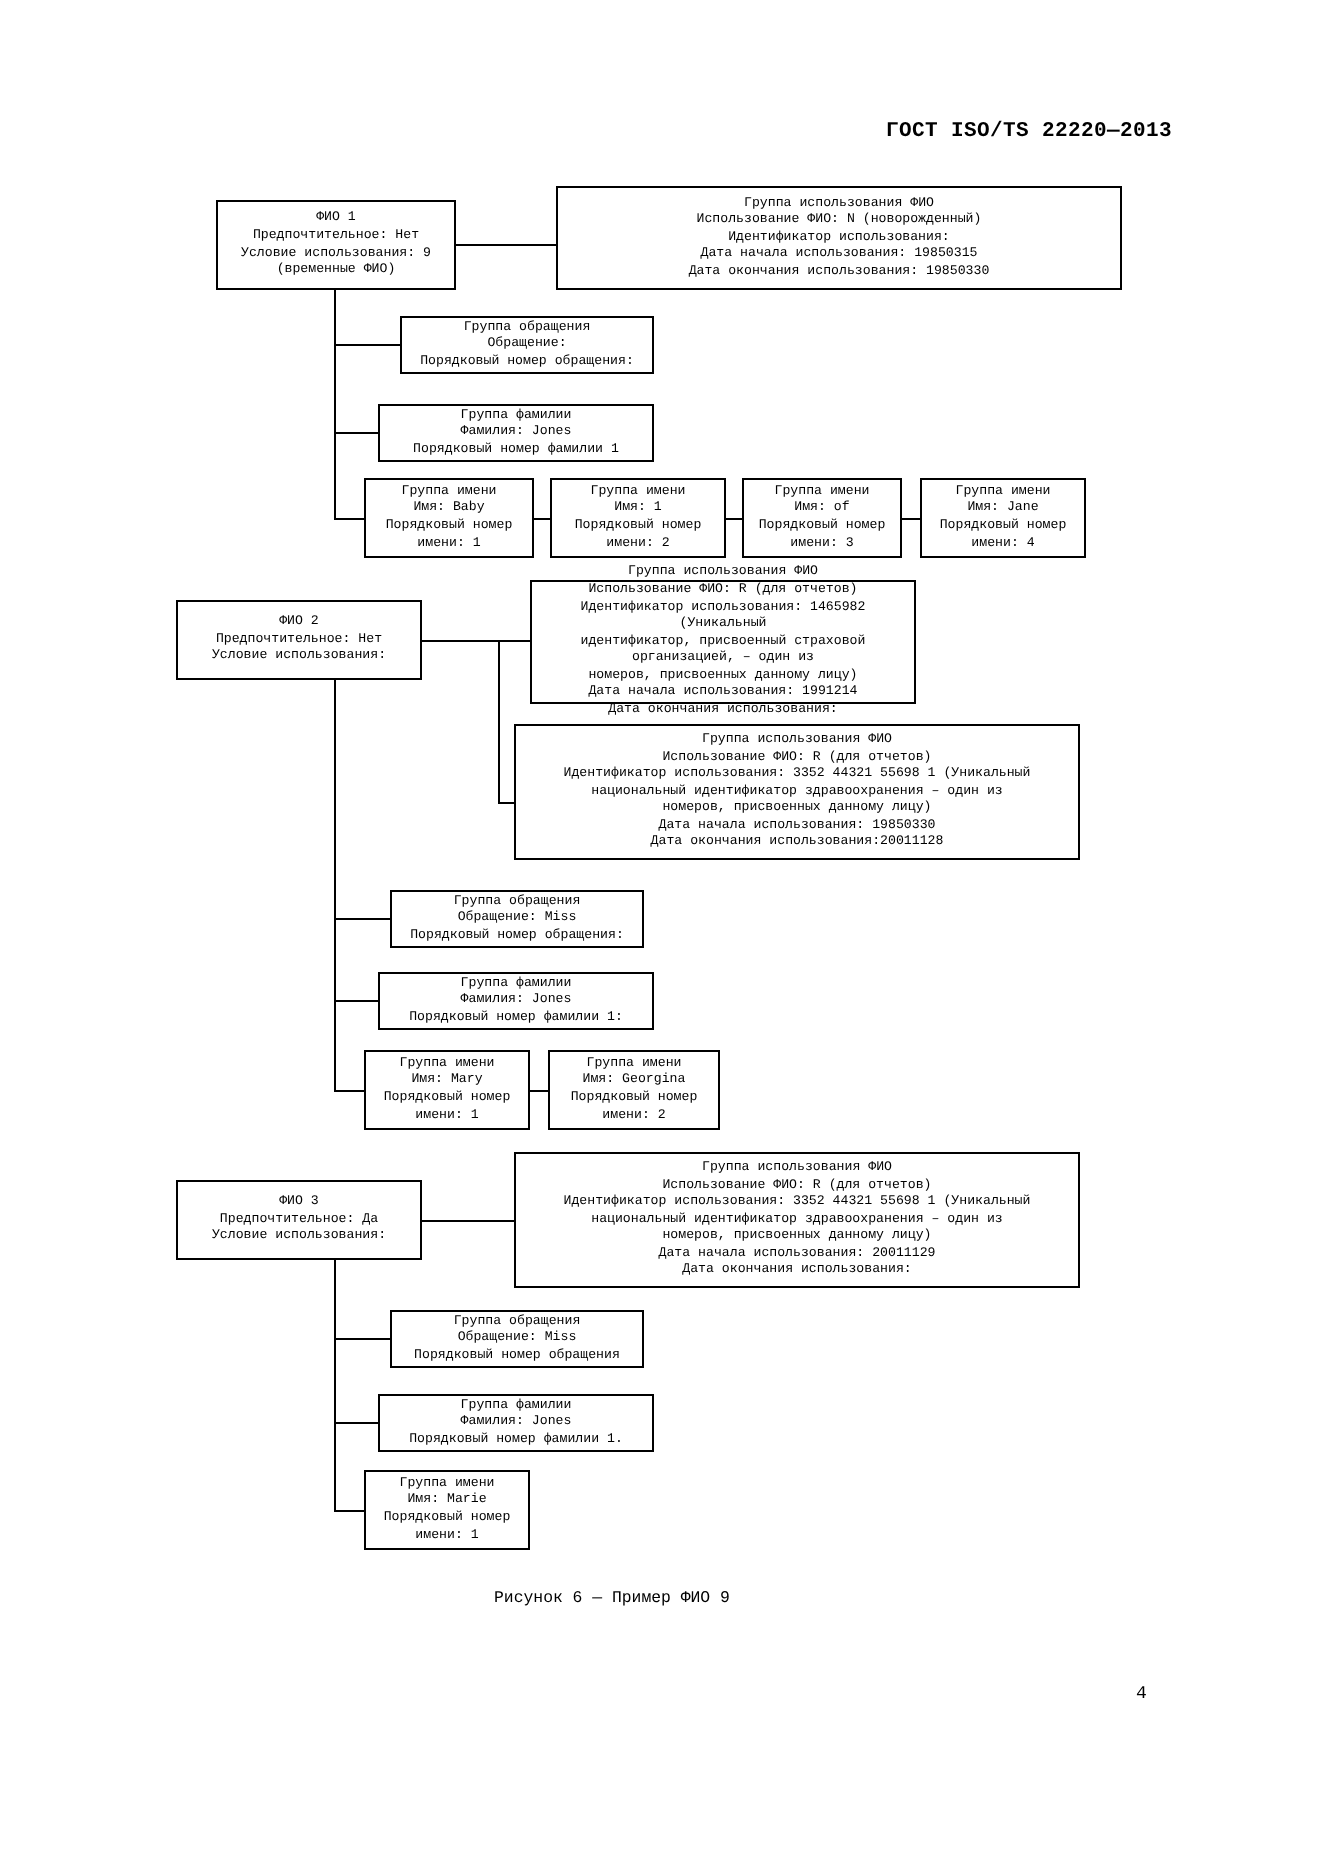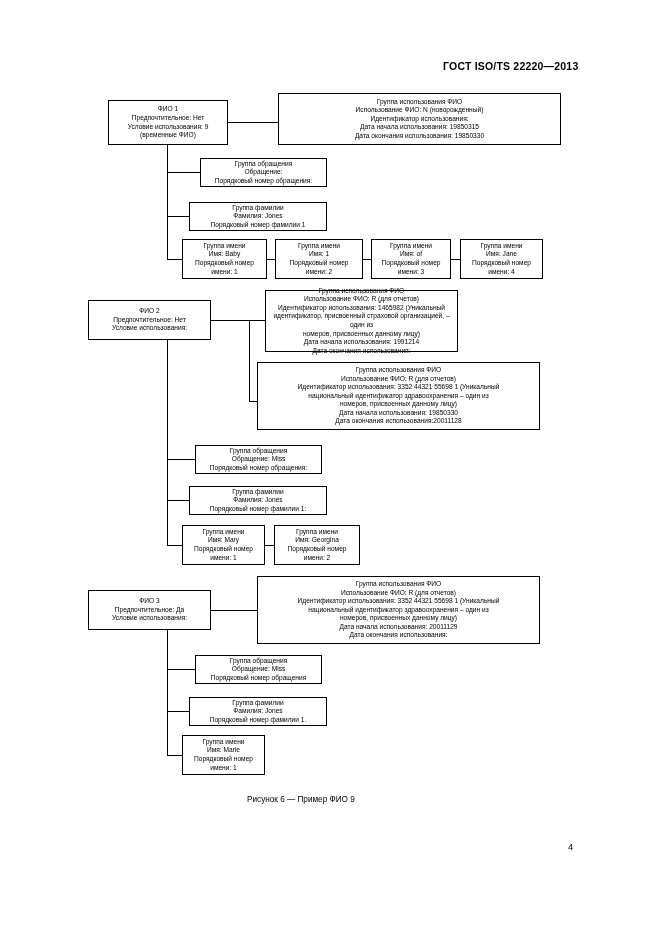--- a/index.html
+++ b/index.html
@@ -4,21 +4,21 @@
 <style>
   html,body{margin:0;padding:0;}
   body{
     width:661px;height:935px;
     background:#fff;
     font-family:"Liberation Sans", sans-serif;
     color:#000;
     position:relative;
     overflow:hidden;
   }
-  #page{position:absolute;left:0;top:0;width:596px;height:935px;}
+  #page{position:absolute;left:0;top:0;width:596px;height:935px;font-family:Liberation Mono, monospace;}
 
   .hdr{
     position:absolute;
     font-size:10.5px;
     font-weight:bold;
     letter-spacing:.2px;
     white-space:nowrap;
   }
 
   .box{

